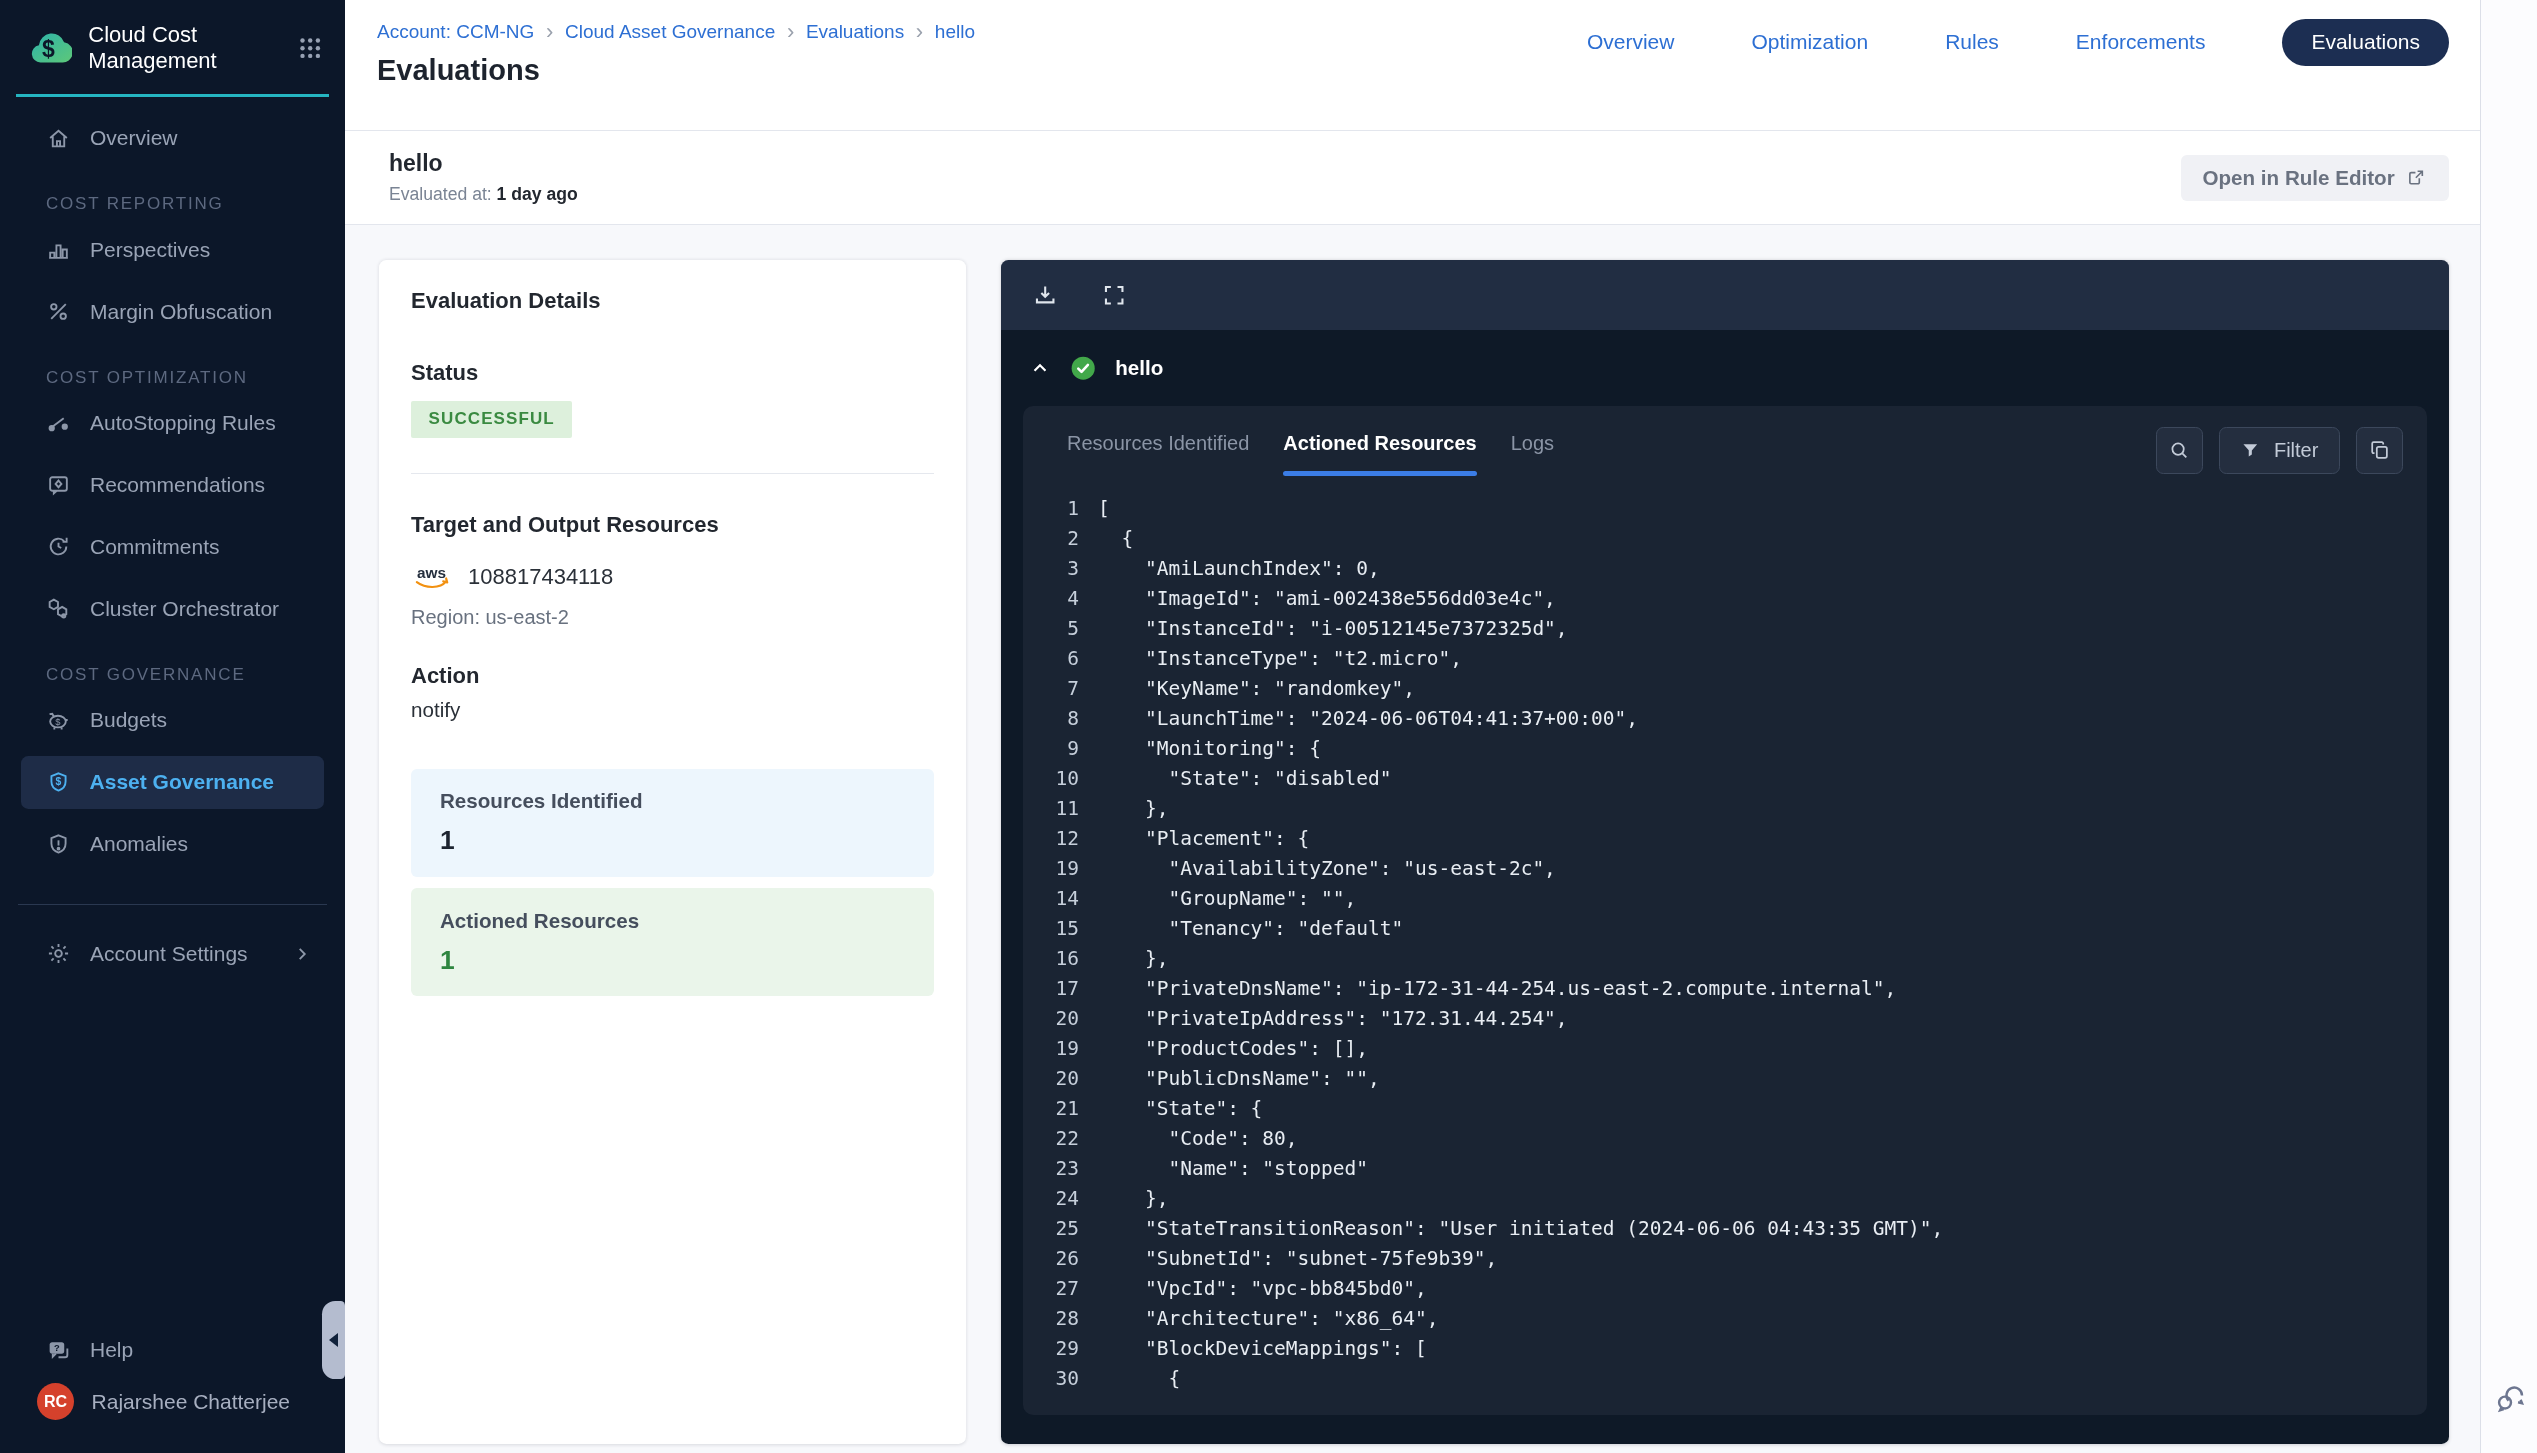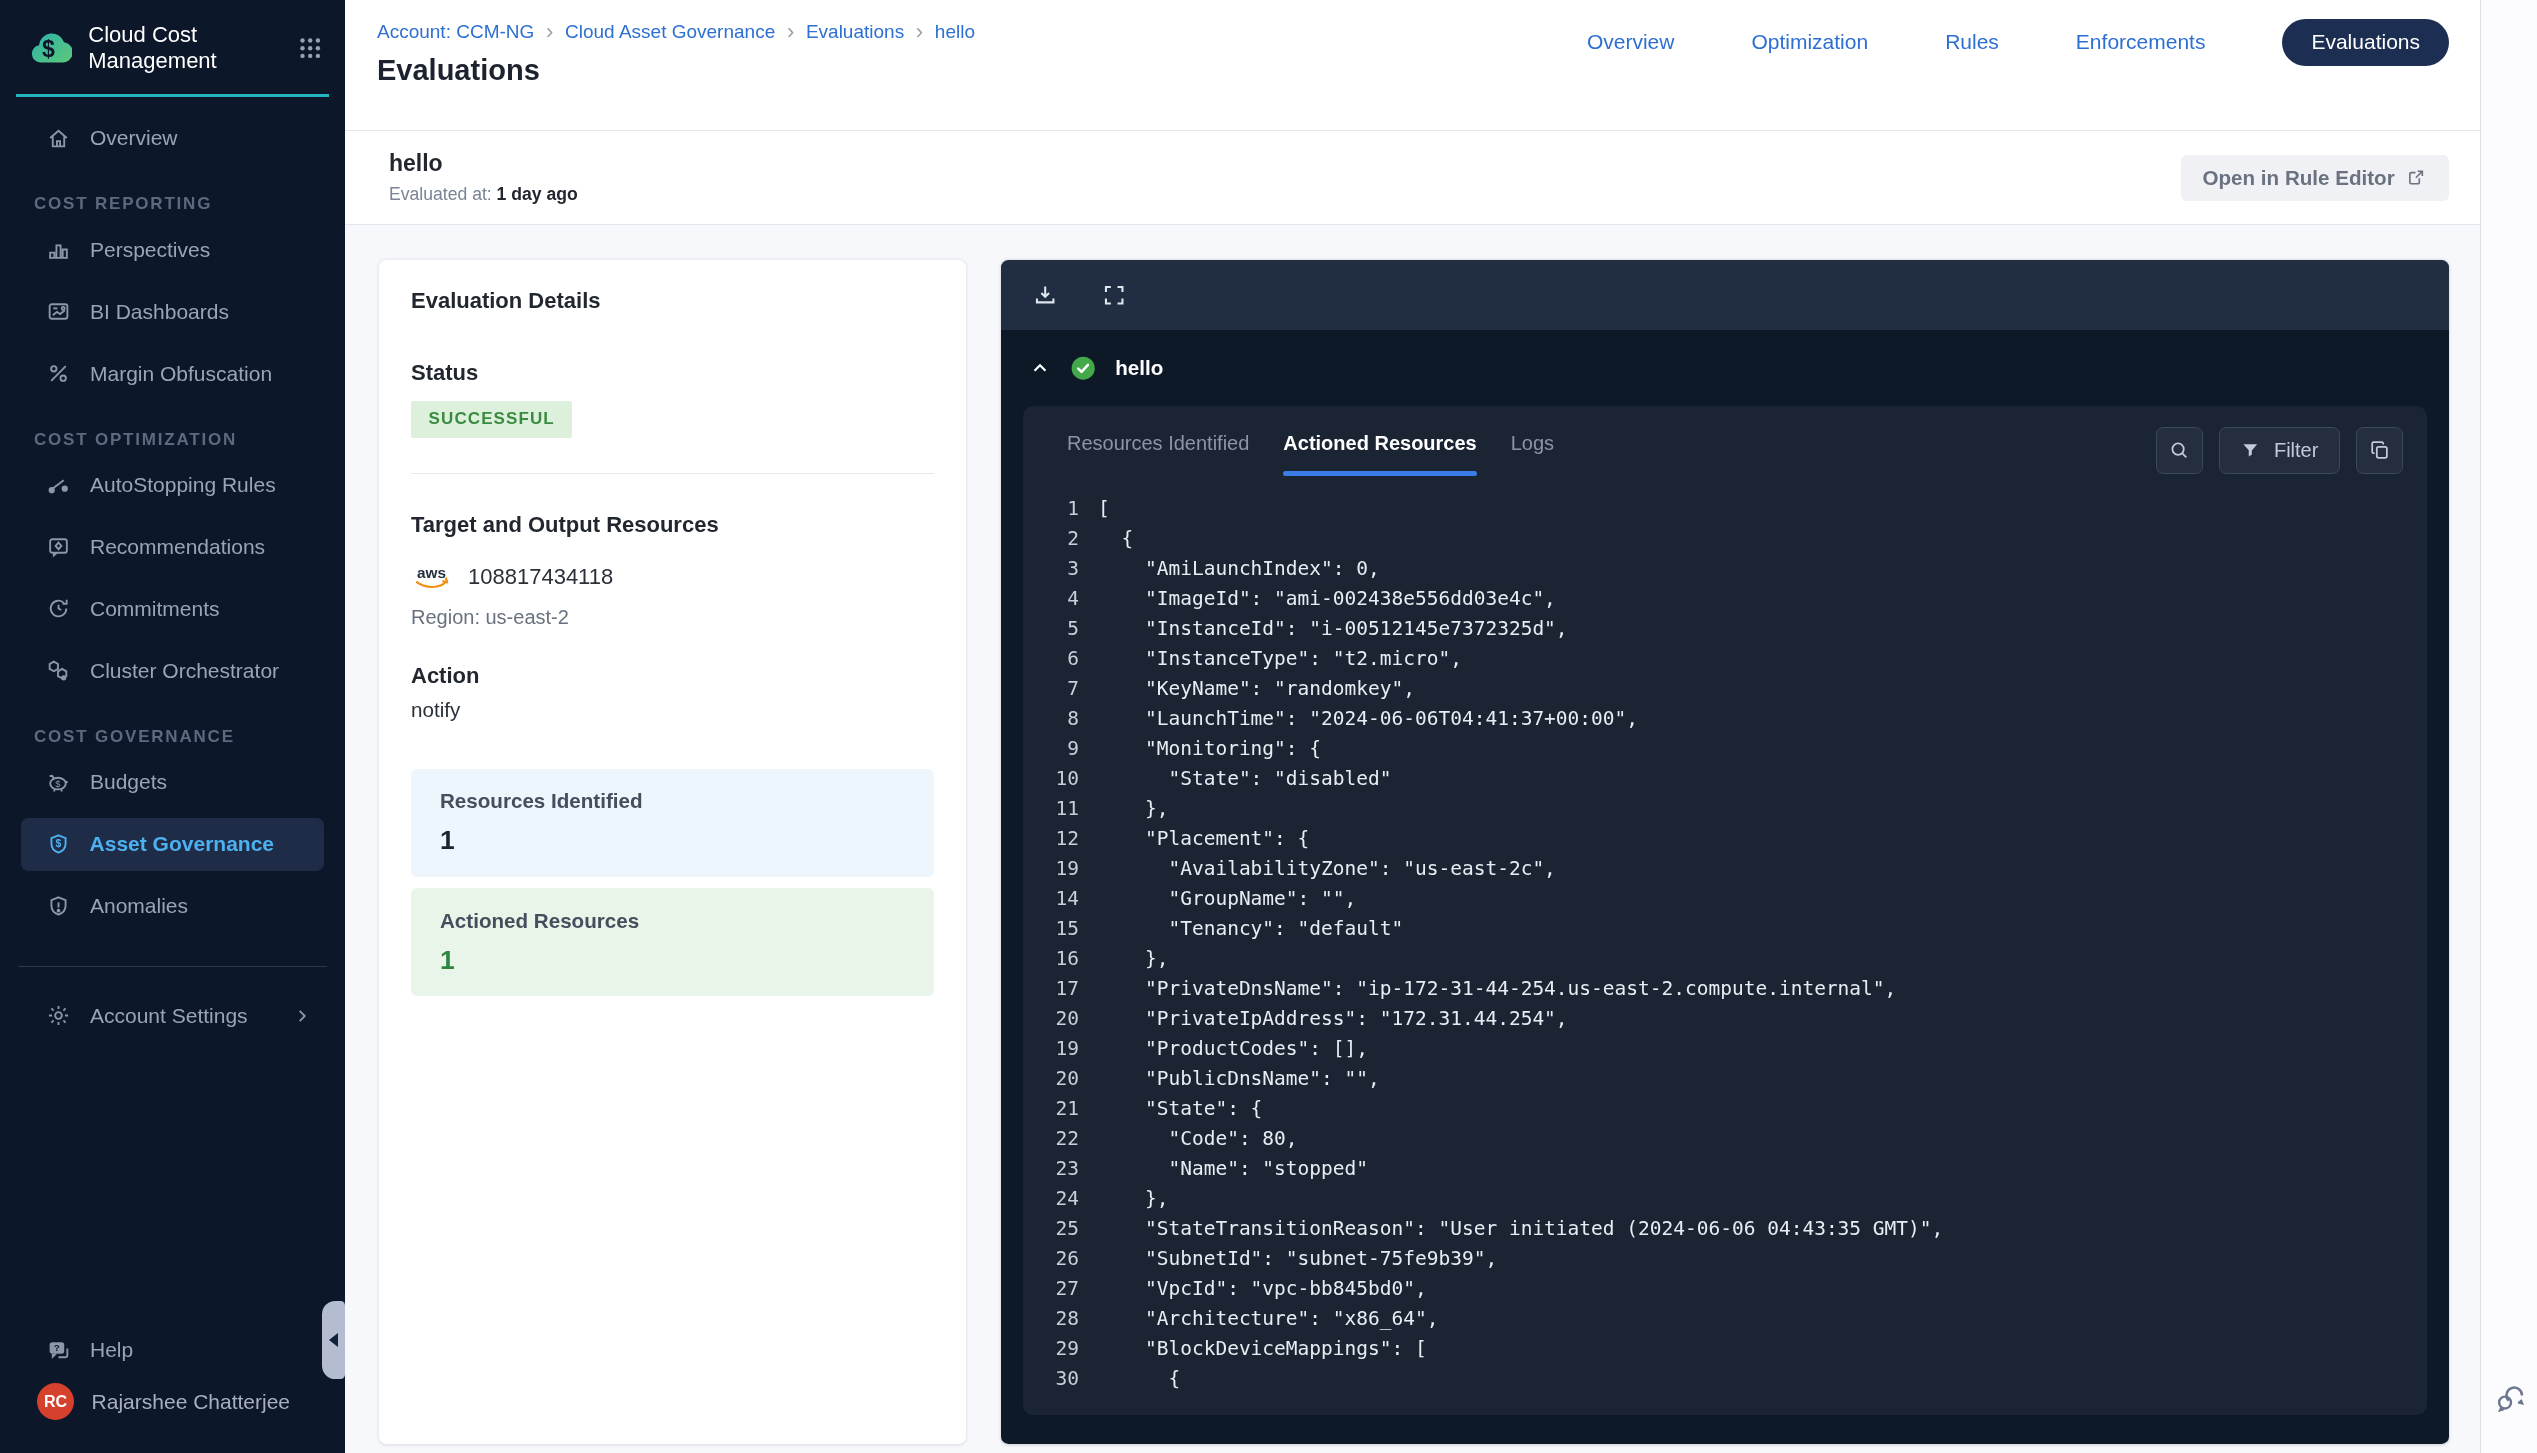--- a/index.html
+++ b/index.html
@@ -9,22 +9,22 @@
   svg { display:block; }
 
   
   .sidebar { position:relative; width:345px; height:100%; background:#0c1729;
     display:flex; flex-direction:column; flex:none; color:#9aa4b6; }
   .logo-row { display:flex; align-items:center; gap:16px; margin:0 16px;
     padding:22px 5.9px 19px 10.3px; border-bottom:3.7px solid var(--teal_accent,#25b5c1); }
   .logo-title { color:#fff; font-size:22px; font-weight:normal; line-height:26.4px; flex:1; }
   .grid-icon { color:#97a1b3; }
   .nav { display:flex; flex-direction:column; margin-top:10.3px; }
-  .nav-section-header { margin:25px 0 4.4px; padding-left:34px; font-size:17px;
-    letter-spacing:1.8px; color:#5d6980; font-weight:700; }
+  .nav-section-header { margin:25px 0 4.4px; padding-left:46px; font-size:17px;
+    letter-spacing:1.8px; color:#5d6980; font-weight:400; }
   .nav-item { height:62px; display:flex; align-items:center; gap:19px;
     padding-left:46px; font-size:21px; color:#9aa4b6; cursor:pointer; }
   .nav-item .nicon { width:25px; height:25px; flex:none; color:#8d97a9; }
   .nav-item.active { background:#1e2c47; border-radius:7.3px; margin:4.4px 20.6px;
     height:53px; padding-left:25px; color:var(--active_item_blue,#4db1f0); font-weight:700; }
   .nav-item.active .nicon { color:var(--active_item_blue,#4db1f0); }
   .side-divider { border-top:1.5px solid #2a3850; margin:29px 17.6px 0; }
   .acct-item { margin-top:17.6px; padding-right:32px; }
   .acct-item .chev-right { margin-left:auto; color:#8d97a9; }
   .side-spacer { flex:1; }
@@ -188,31 +188,20 @@
         <span class="nicon">
           <svg width="25" height="25" viewBox="0 0 24 24" fill="none" stroke="currentColor" stroke-width="1.8">
             <path d="M4 20v-5h4v5M10 20V8h4v12M16 20v-8h4v8M3 20h18"></path>
           </svg>
           </span>
         <span>Perspectives</span>
       </div>
       <div class="nav-item">
         <span class="nicon">
           <svg width="25" height="25" viewBox="0 0 24 24" fill="none" stroke="currentColor" stroke-width="1.8">
-            <rect x="3.5" y="5" width="17" height="14" rx="2"></rect>
-              <path d="M7 9h4"></path>
-              <circle cx="16.5" cy="9" r="1.4"></circle>
-              <path d="M6.5 15.5l4-3 3 2 4.5-3.5"></path>
-          </svg>
-          </span>
-        <span>BI Dashboards</span>
-      </div>
-      <div class="nav-item">
-        <span class="nicon">
-          <svg width="25" height="25" viewBox="0 0 24 24" fill="none" stroke="currentColor" stroke-width="1.8">
             <path d="M19 5L5 19"></path>
               <circle cx="7.5" cy="7.5" r="2.6"></circle>
               <circle cx="16.5" cy="16.5" r="2.6"></circle>
           </svg>
           </span>
         <span>Margin Obfuscation</span>
       </div>
 
       <div class="nav-section-header">COST OPTIMIZATION</div>
       <div class="nav-item">

